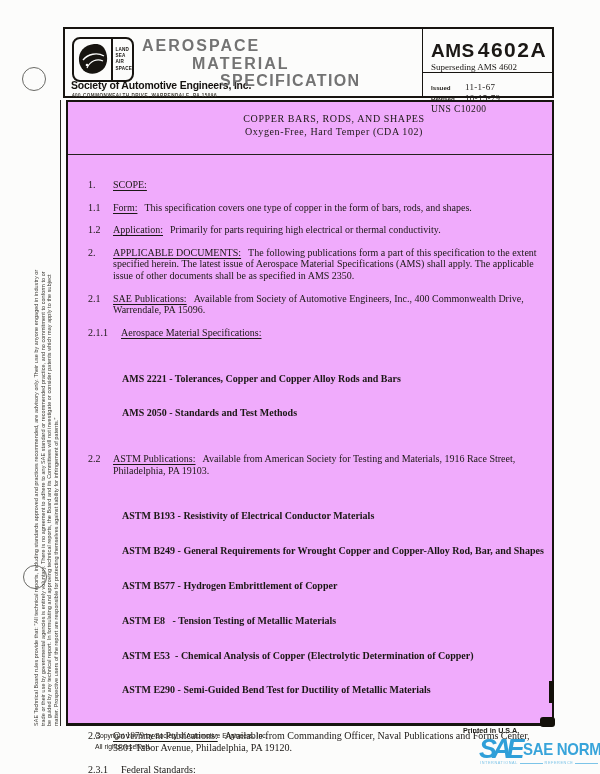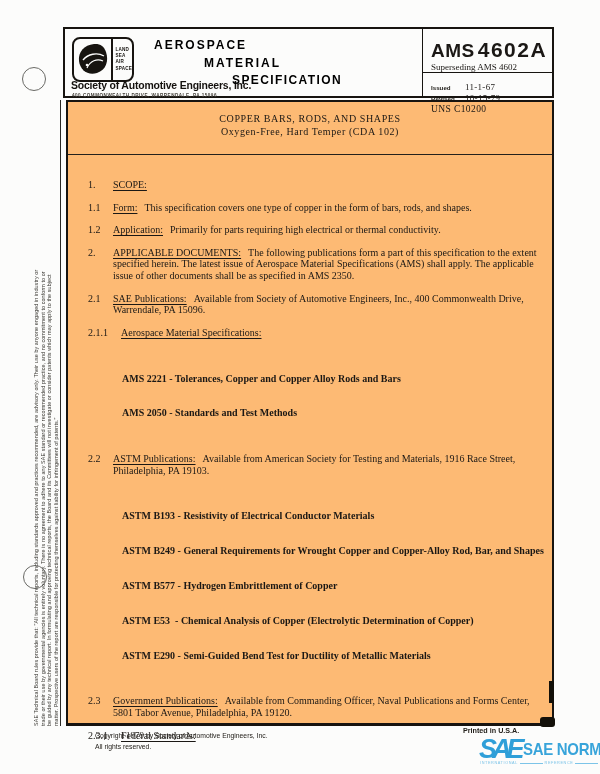--- a/index.html
+++ b/index.html
@@ -17,40 +17,40 @@
               color:#3a3833;letter-spacing:.1px;}
 
   
   .hdr{position:absolute;left:63px;top:27px;width:491px;height:71px;border:2px solid #171410;background:#fcfcfb;box-sizing:border-box;}
   .emblem{position:absolute;left:7px;top:8px;width:62px;height:45px;border:2.5px solid #171410;border-radius:8px;display:flex;box-sizing:border-box;overflow:hidden;}
   .emblem svg{display:block;margin:1px 0 0 1px;}
   .mottocol{border-left:2px solid #171410;flex:1;display:flex;flex-direction:column;justify-content:center;gap:1.5px;padding-left:2.5px;}
   .mottocol span{font-family:"Liberation Sans",sans-serif;font-weight:bold;font-size:4.6px;line-height:4.8px;color:#171410;letter-spacing:.2px;}
   .org{position:absolute;left:6px;top:50px;font-family:"Liberation Sans",sans-serif;font-weight:bold;font-size:11px;letter-spacing:-.2px;color:#14110e;transform:scaleX(.95);transform-origin:0 0;white-space:nowrap;}
   .addr{position:absolute;left:7px;top:64px;font-family:"Liberation Sans",sans-serif;font-weight:bold;font-size:4.6px;letter-spacing:.5px;color:#44403a;white-space:nowrap;}
-  .amstitle{position:absolute;left:79px;top:8px;width:280px;font-family:"Liberation Sans",sans-serif;font-weight:bold;font-size:12px;line-height:17.5px;letter-spacing:2px;color:#000000;}
+  .amstitle{position:absolute;left:67px;top:8px;width:280px;font-family:"Liberation Sans",sans-serif;font-weight:bold;font-size:16px;line-height:17.5px;letter-spacing:2px;color:#737373;}
   .amstitle .t1{margin-left:10px;}
   .amstitle .t2{margin-left:60px;}
   .amstitle .t3{margin-left:88px;letter-spacing:1.4px;}
   .docpanel{position:absolute;right:0;top:0;width:130px;height:100%;border-left:1.8px solid #171410;box-sizing:border-box;}
   .docnum{position:absolute;left:8px;top:9px;white-space:nowrap;}
   .docnum .p{font-family:"Liberation Sans",sans-serif;font-weight:bold;font-size:19px;letter-spacing:.5px;}
   .docnum .n{font-family:"Liberation Sans",sans-serif;font-weight:bold;font-size:21px;letter-spacing:1.5px;margin-left:3px;}
   .sup{position:absolute;left:8px;top:33px;font-size:9px;white-space:nowrap;}
   .datesep{position:absolute;left:0;top:43px;width:100%;height:1.4px;background:#171410;}
   .daterow{position:absolute;left:8px;white-space:nowrap;}
   .dr1{top:47px;} .dr2{top:58px;}
   .dl{display:inline-block;width:34px;font-family:"Liberation Sans",sans-serif;font-weight:bold;font-size:6.2px;color:#23201b;}
   .dv{font-size:9px;letter-spacing:.3px;}
 
   
   .bodybox{position:absolute;left:66px;top:100px;width:488px;height:626px;
-           border:2px solid #171410;border-bottom-width:3px;box-sizing:border-box;background:#fdba74;}
+           border:2px solid #171410;border-bottom-width:3px;box-sizing:border-box;background:#f0abfc;}
   .uns{position:absolute;left:363px;top:2px;font-size:9.5px;letter-spacing:.4px;}
-  .dtitle{position:absolute;left:0;top:11px;width:100%;text-align:center;font-size:10px;line-height:12.5px;letter-spacing:.6px;}
+  .dtitle{position:absolute;left:0;top:11px;width:100%;text-align:center;font-size:10px;line-height:12.5px;letter-spacing:.6px;padding-left:24px;}
   .content{position:absolute;left:0;top:52px;right:0;bottom:0;border-top:1.6px solid #24211c;
            padding:24px 8px 0 20px;box-sizing:border-box;font-size:10px;line-height:11.6px;}
   .para{display:flex;margin:0 0 11px 0;}
   .num{flex:0 0 25px;}
   .num.w{flex-basis:33px;}
   .ptxt{flex:1;padding-right:2px;}
   .lbl{text-decoration:underline;text-underline-offset:1.5px;margin-right:7px;}
   .list{margin:0 0 11px 34px;white-space:pre-wrap;}
   .list .item{min-height:11.6px;font-weight:bold;}
   .blob1{position:absolute;right:-2px;bottom:20px;width:5px;height:22px;background:#131009;}
@@ -166,20 +166,21 @@
       </div>
 
       <div class="para">
         <span class="num">2.2</span>
         <span class="ptxt"><span class="lbl">ASTM Publications:</span><span>Available from American Society for Testing and Materials, 1916 Race Street, Philadelphia, PA  19103.</span></span>
       </div>
       <div class="list">
         <div class="item">ASTM B193 - Resistivity of Electrical Conductor Materials</div>
         <div class="item">ASTM B249 - General Requirements for Wrought Copper and Copper-Alloy Rod, Bar, and Shapes</div>
         <div class="item">ASTM B577 - Hydrogen Embrittlement of Copper</div>
+        <div class="item">ASTM E8   - Tension Testing of Metallic Materials</div>
         <div class="item">ASTM E53  - Chemical Analysis of Copper (Electrolytic Determination of Copper)</div>
         <div class="item">ASTM E290 - Semi-Guided Bend Test for Ductility of Metallic Materials</div>
       </div>
 
       <div class="para">
         <span class="num">2.3</span>
         <span class="ptxt"><span class="lbl">Government Publications:</span><span>Available from Commanding Officer, Naval Publications and Forms Center, 5801 Tabor Avenue, Philadelphia, PA  19120.</span></span>
       </div>
 
       <div class="para">

